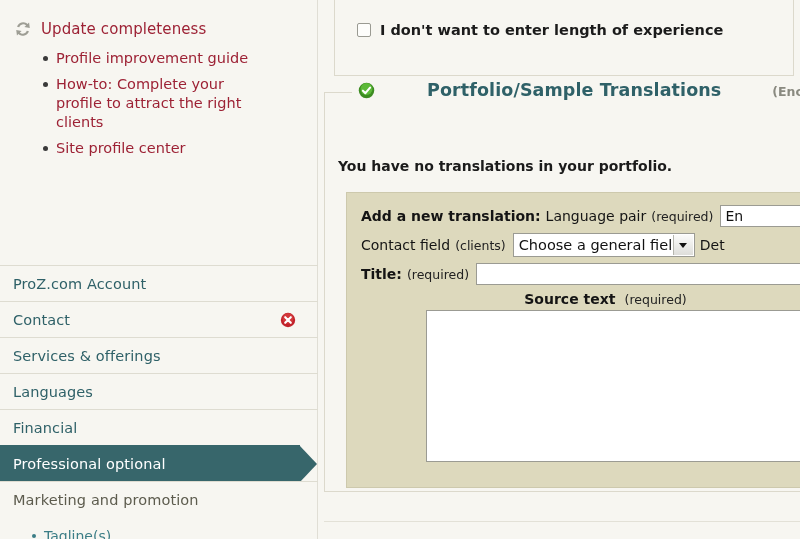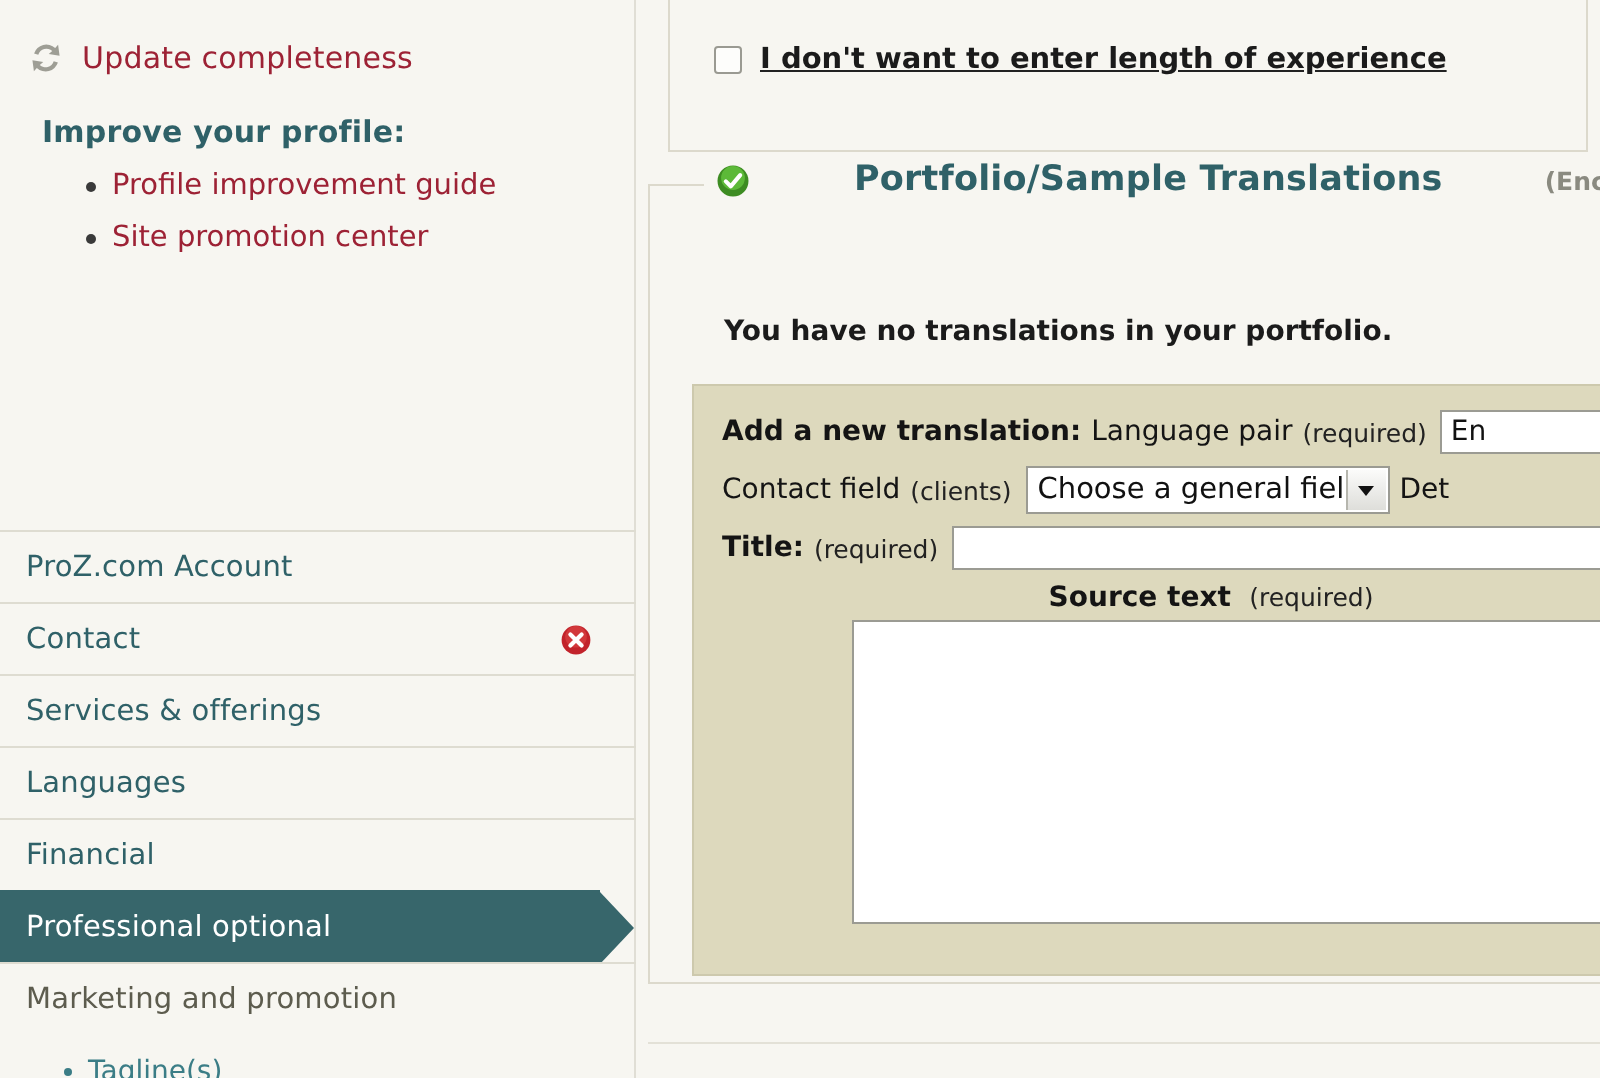--- a/index.html
+++ b/index.html
@@ -165,21 +165,20 @@
     border-top: none;
     background: #f7f6f1;
     box-sizing: border-box;
   }
   .exp-row {
     position: absolute;
     left: 22px;
     top: 56px;
     display: flex;
     align-items: center;
-    text-decoration: underline;
   }
   .cb {
     width: 14px;
     height: 14px;
     border: 1px solid #9a9a92;
     background: #fdfdfb;
     border-radius: 2px;
     box-sizing: border-box;
     flex: 0 0 14px;
     margin-right: 9px;
@@ -227,21 +226,21 @@
   }
   .legend-note {
     color: #8a8a80;
     font-weight: bold;
     font-size: 12.5px;
     margin-left: 7px;
   }
 
   .no-translations {
     position: absolute;
-    left: 37px;
+    left: 13px;
     top: 65px;
     font-weight: bold;
     font-size: 14px;
     color: #1b1b1b;
     white-space: nowrap;
   }
 
   
   .form-box {
     position: absolute;
@@ -356,25 +355,25 @@
   <div id="sidebar">
 
     <div class="update-row">
       <svg class="refresh-icon" viewBox="0 0 24 24">
         <path d="M5.5 9.5 A7 7 0 0 1 17 6.6 l1.6-1.8 0.8 6.0 -5.9-1.0 1.9-1.6 A4.6 4.6 0 0 0 7.8 10.2 z" fill="#9e9e95"></path>
         <path d="M18.5 14.5 A7 7 0 0 1 7 17.4 l-1.6 1.8 -0.8-6.0 5.9 1.0 -1.9 1.6 A4.6 4.6 0 0 0 16.2 13.8 z" fill="#9e9e95"></path>
       </svg>
       <span class="update-link">Update completeness</span>
     </div>
 
-    <div class="improve-title">Improve your profile:</div>
 
     <ul class="improve-list">
       <li>Profile improvement guide</li>
-      <li>Site promotion center</li>
+      <li>How-to: Complete your profile to attract the right clients</li>
+      <li>Site profile center</li>
     </ul>
 
     <div id="nav">
       <div class="nav-item">
         <span>ProZ.com Account</span>
       </div>
 
       <div class="nav-item">
         <span>Contact</span>
         <svg class="nav-status" viewBox="0 0 16 16">

